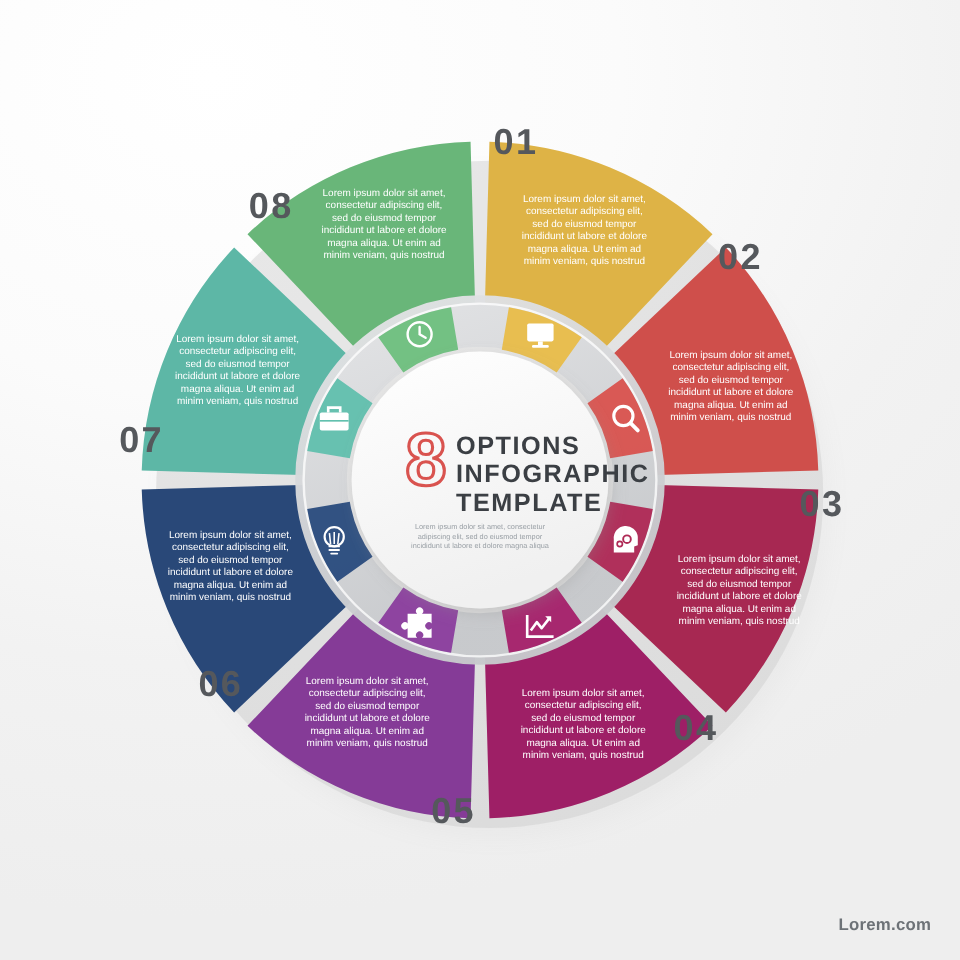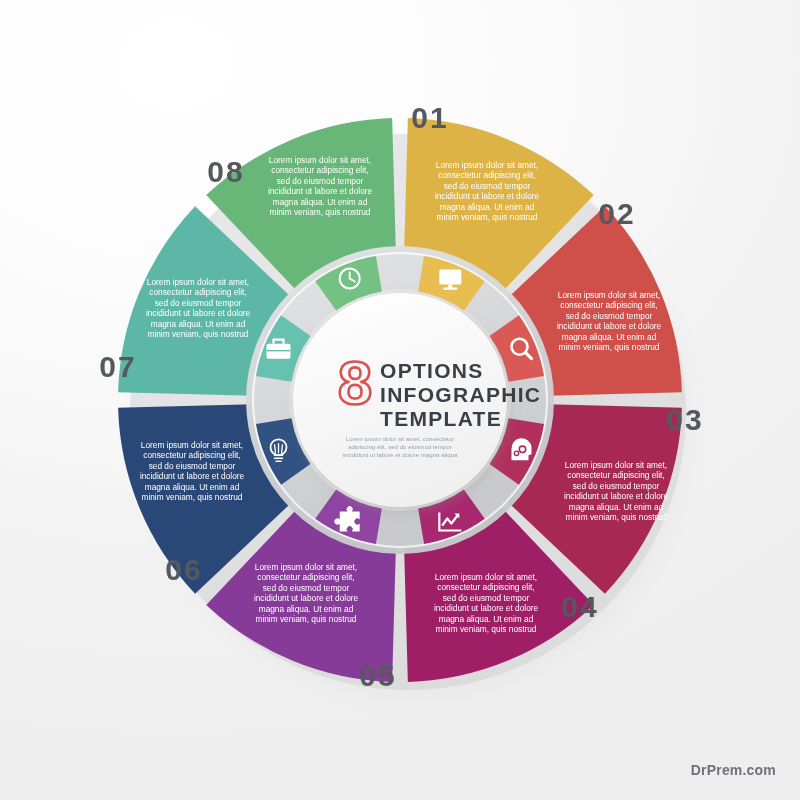--- a/index.html
+++ b/index.html
@@ -173,13 +173,13 @@
     <text class="center-num" id="c-num" x="355" y="404" text-anchor="middle" stroke="#d9534f">8</text>
     <text class="center-l1" id="c-l1" x="380" y="378" text-anchor="start" fill="#3b3f44">OPTIONS</text>
     <text class="center-l2" id="c-l2" x="380" y="402" text-anchor="start" fill="#3b3f44">INFOGRAPHIC</text>
     <text class="center-l3" id="c-l3" x="380" y="426" text-anchor="start" fill="#3b3f44">TEMPLATE</text>
     <g id="center-sub-group">
         <text x="400" y="441" text-anchor="middle" class="center-sub" fill="#9aa0a6"><tspan x="400" dy="0">Lorem ipsum dolor sit amet, consectetur</tspan><tspan x="400" dy="8">adipiscing elit, sed do eiusmod tempor</tspan><tspan x="400" dy="8">incididunt ut labore et dolore magna aliqua</tspan></text>
       </g>
   </g>
 </svg>
 
-<div class="wm">DrPrem.com</div>
+<div class="wm">Lorem.com</div>
 
 </body></html>

